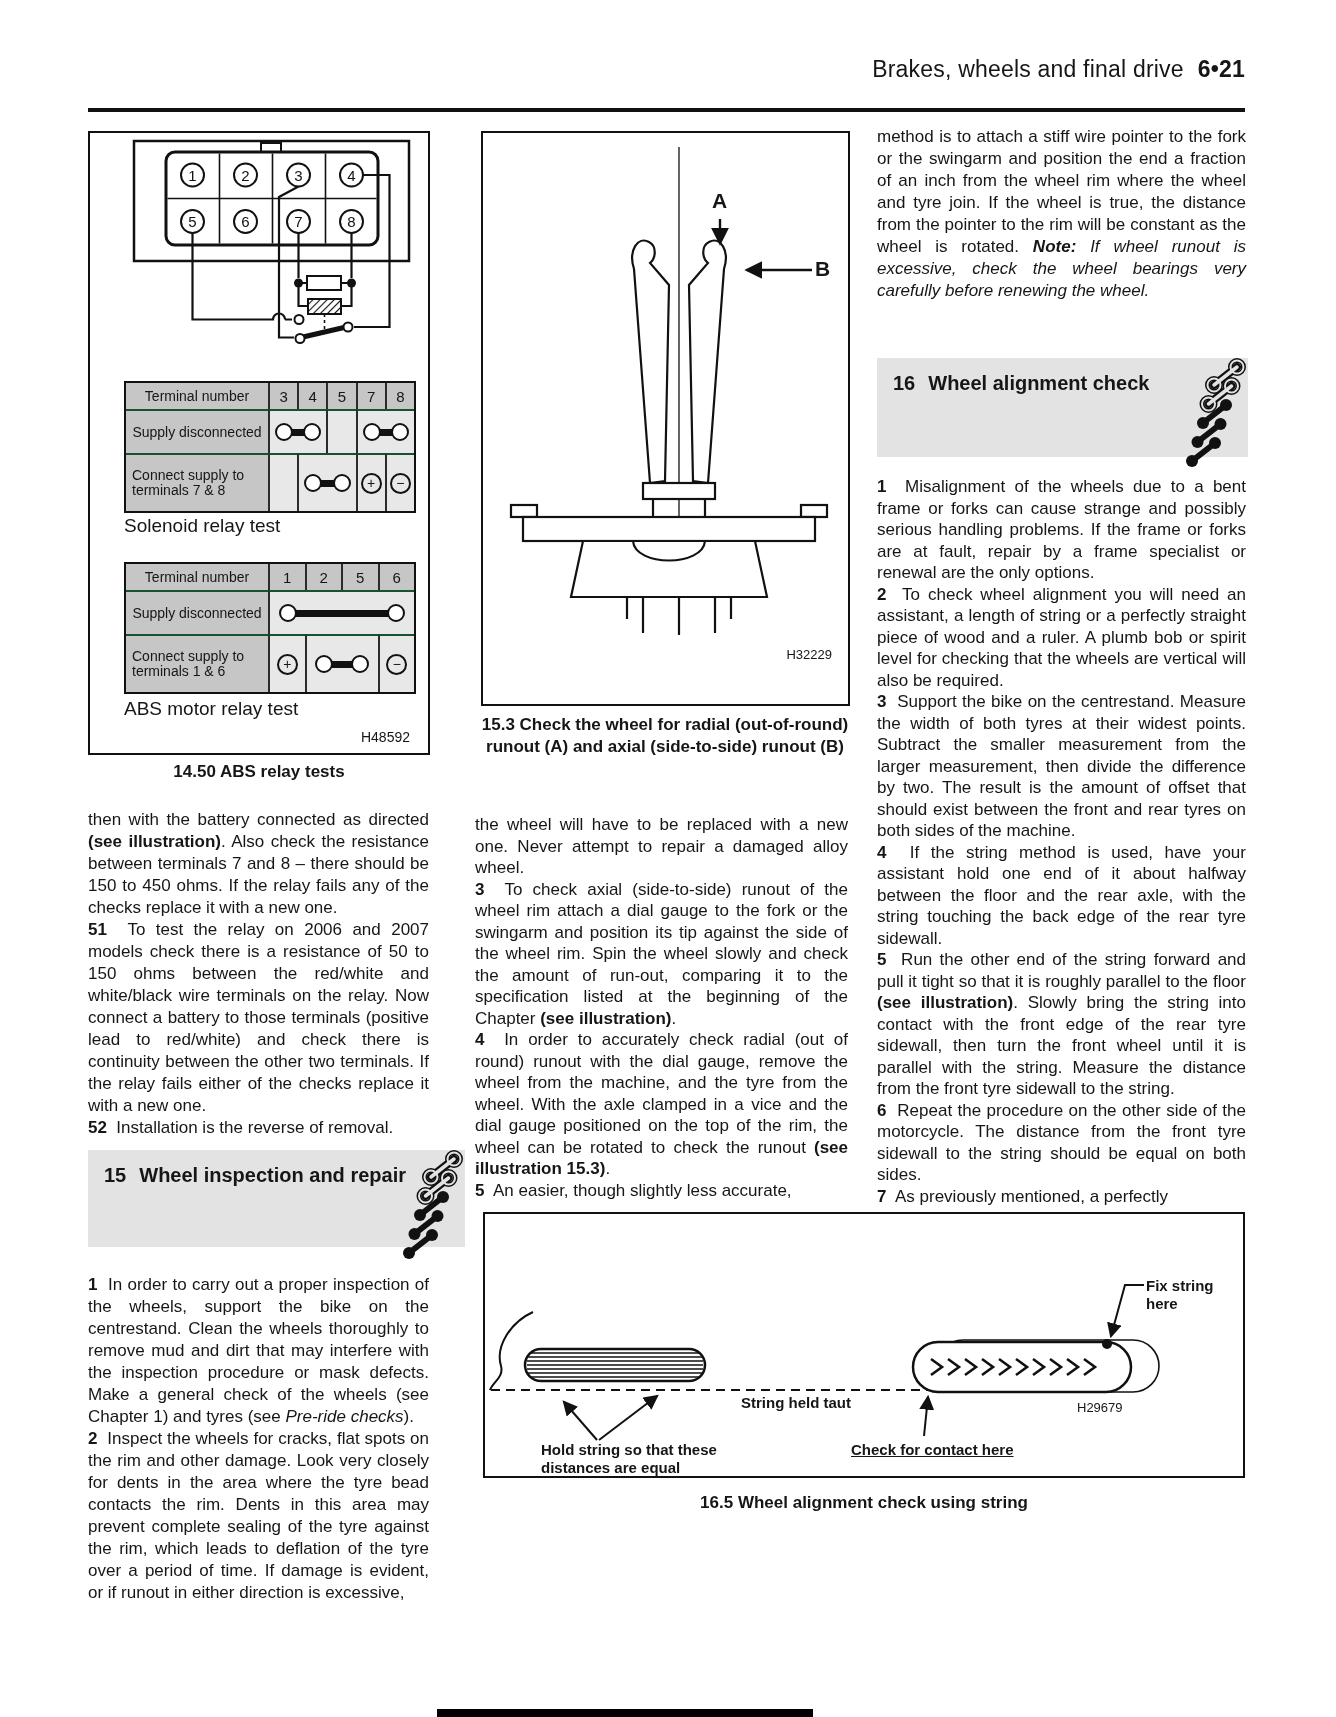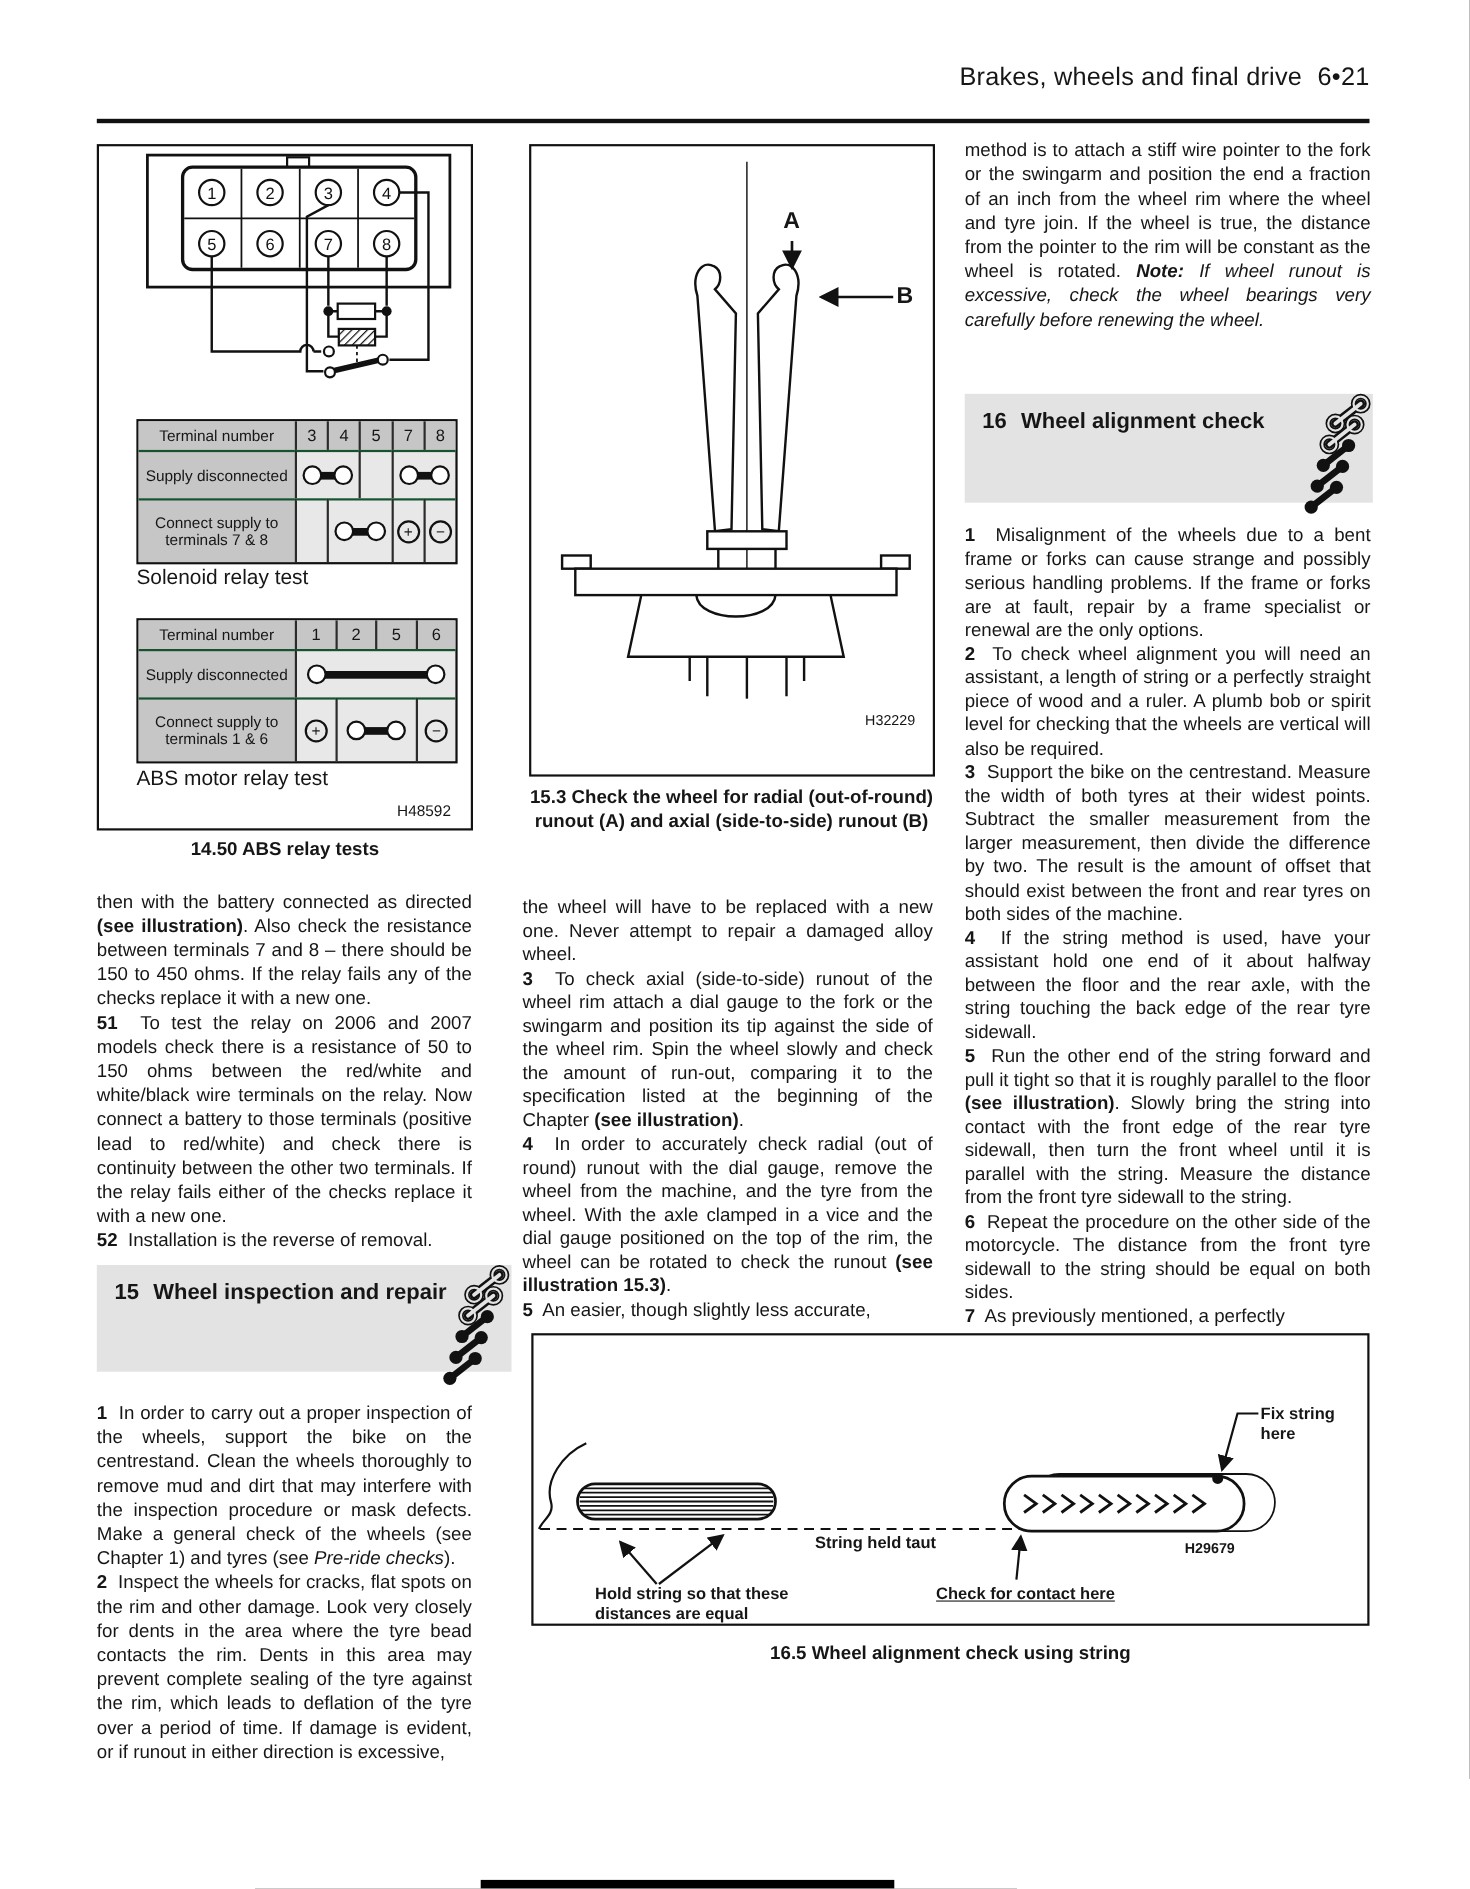--- a/index.html
+++ b/index.html
@@ -1,20 +1,20 @@
 <!DOCTYPE html>
 <html><head>
 <meta charset="utf-8">
 <style>
   html,body{margin:0;padding:0;background:#888;}
   .page{position:relative;width:1336px;height:1717px;background:#fff;
         font-family:"Liberation Sans",sans-serif;color:#161616;overflow:hidden;margin:0 auto;}
   
   .hdr{position:absolute;top:56px;left:345px;width:900px;text-align:right;font-size:23px;letter-spacing:.2px;}
-  .hdr .pg{font-weight:normal;margin-left:14px;}
+  .hdr .pg{font-weight:bold;margin-left:14px;}
   .rule{position:absolute;left:88px;top:108px;width:1157px;height:4px;background:#111;}
   
   .figbox{position:absolute;border:2.5px solid #111;background:#fff;box-sizing:border-box;}
   #fig1450{left:88px;top:131px;width:342px;height:624px;}
   #fig153{left:481px;top:131px;width:369px;height:575px;}
   #fig165{left:483px;top:1212px;width:762px;height:266px;}
   .figcap{position:absolute;font-weight:bold;font-size:17px;line-height:22px;text-align:center;}
   #cap1450{left:88px;top:761px;width:342px;}
   #cap153{left:479px;top:714px;width:372px;}
   #cap165{left:483px;top:1492px;width:762px;}
@@ -34,21 +34,21 @@
   #sec15{left:88px;top:1150px;width:377px;height:97px;}
   #sec16{left:877px;top:358px;width:371px;height:99px;}
   .wrenches{position:absolute;right:5px;top:3px;overflow:visible;}
   
   .rtab{position:absolute;left:34px;width:292px;display:grid;border:2.5px solid #111;background:#e8e8e8;box-sizing:border-box;}
   #tab-sol{top:248px;grid-template-columns:142px repeat(5,1fr);grid-template-rows:26px 44px 58px;}
   #tab-mot{top:429px;grid-template-columns:142px repeat(4,1fr);grid-template-rows:26px 44px 58px;}
   .cell{border-left:2px solid #2b2b2b;border-top:2px solid #14532d;display:flex;align-items:center;
         justify-content:center;font-size:15px;min-width:0;}
   .cell.cf{border-left:none;} .cell.ct{border-top:none;}
-  .lab{background:#c6c6c6;font-size:14px;line-height:15px;text-align:center;padding:0 6px;box-sizing:border-box;}
+  .lab{background:#c6c6c6;font-size:14px;line-height:15px;padding:0 6px;box-sizing:border-box;}
   .hnum{background:#c6c6c6;}
   .sp2{grid-column:span 2;} .sp4{grid-column:span 4;}
   .tabtitle{position:absolute;left:34px;font-size:19px;}
   #t-sol{top:382px;} #t-mot{top:565px;}
   .figcode{position:absolute;font-size:14px;}
   #code1450{right:18px;top:596px;}
   #code153{right:16px;top:514px;font-size:13px;}
   
   .db{position:relative;width:100%;height:100%;}
   .db i{display:block;}
@@ -59,21 +59,21 @@
   .db2 .c.l{left:calc(25% - 9px);} .db2 .c.r{right:calc(25% - 9px);}
   .db4 .c.l{left:calc(12.5% - 9px);} .db4 .c.r{right:calc(12.5% - 9px);}
   .pm{width:21px;height:21px;border:2px solid #111;border-radius:50%;display:flex;align-items:center;
       justify-content:center;font-size:14px;background:#e8e8e8;box-sizing:border-box;}
   
   .flab{position:absolute;font-size:15px;font-weight:bold;line-height:18px;}
   #f165-fix{left:661px;top:63px;}
   #f165-taut{left:256px;top:180px;}
   #f165-hold{left:56px;top:227px;width:200px;}
   #f165-contact{left:366px;top:227px;text-decoration:underline;}
-  #f165-code{left:592px;top:186px;font-size:13px;font-weight:bold;position:absolute;}
+  #f165-code{left:592px;top:186px;font-size:13px;font-weight:normal;position:absolute;}
   
   .biglab{position:absolute;font-size:21px;font-weight:bold;}
   #labA{left:229px;top:56px;} #labB{left:332px;top:124px;}
   svg{display:block;}
   .absfill{position:absolute;left:0;top:0;}
   #stub{position:absolute;left:437px;top:1709px;width:376px;height:8px;background:#000;}
 </style>
 </head>
 <body>
 

